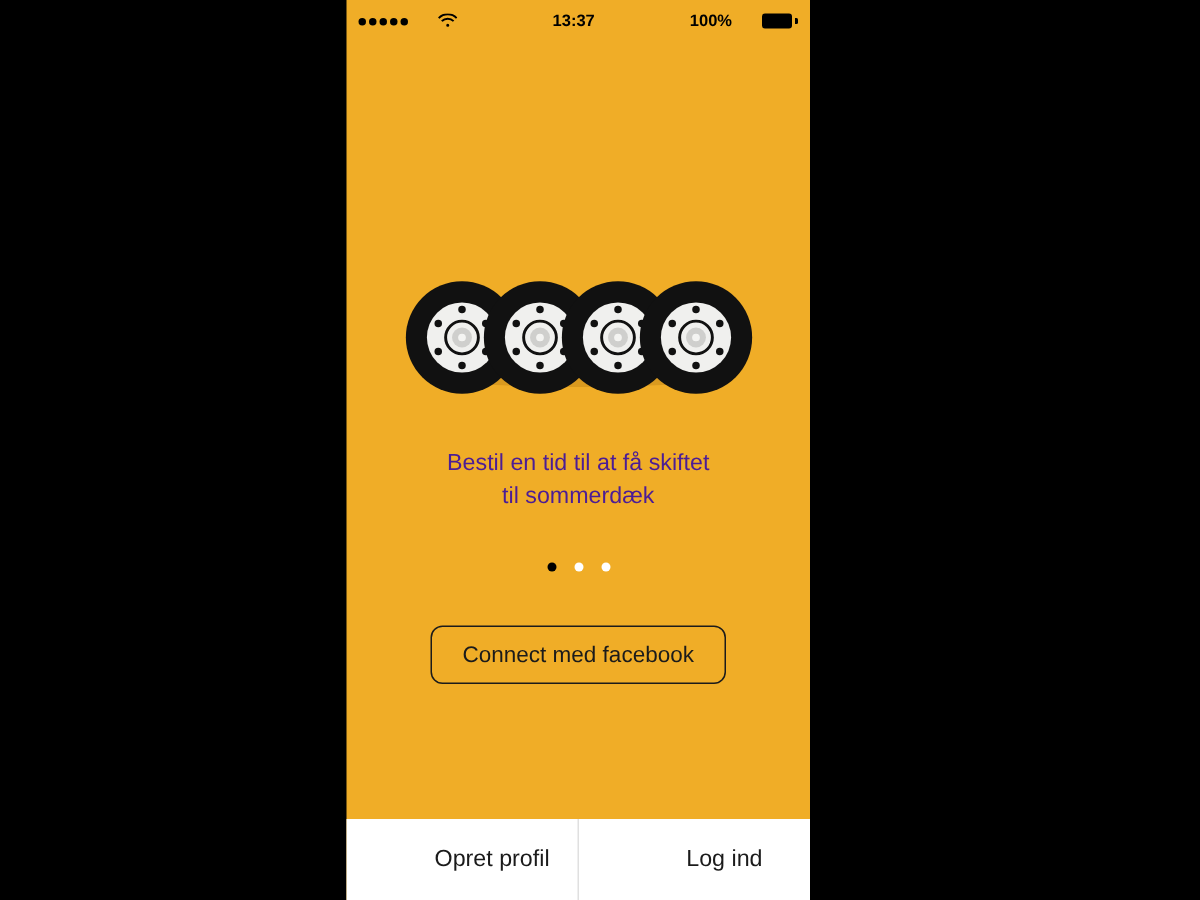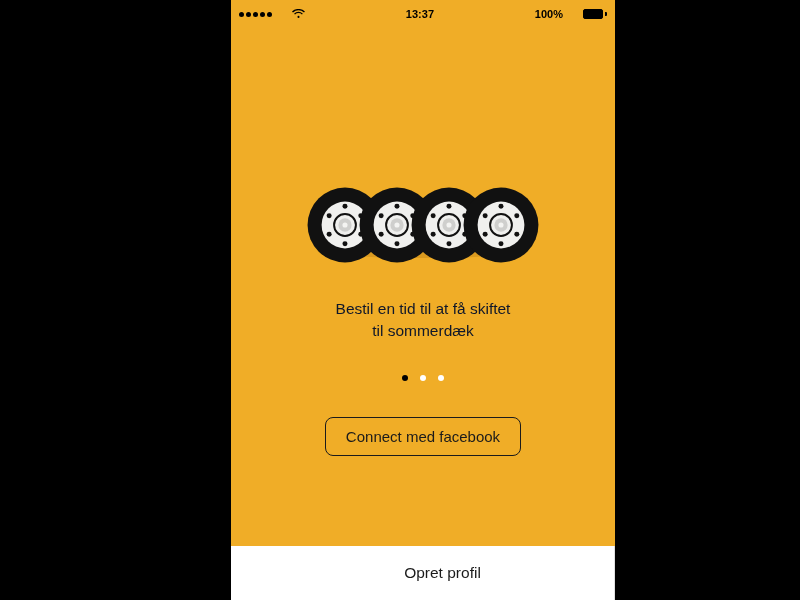--- a/index.html
+++ b/index.html
@@ -13,21 +13,21 @@
   }
   .stage {
     width: 800px;
     height: 600px;
     position: relative;
   }
   .phone {
     position: absolute;
     left: 231px;
     top: 0;
-    width: 384px;
+    width: 309px;
     height: 600px;
     background: #f0ad27;
     display: flex;
     flex-direction: column;
   }
 
   
   .status-bar {
     height: 20px;
     display: flex;
@@ -106,21 +106,21 @@
     height: 78px;
     margin-left: -26px;
   }
   .wheel:first-child { margin-left: 0; }
 
   .caption {
     margin-top: 34px;
     text-align: center;
     font-size: 15.5px;
     line-height: 1.4;
-    color: #0f172a;
+    color: #4c1d95;
     font-weight: 400;
     padding: 0 40px;
   }
 
   .dots {
     margin-top: 34px;
     display:flex;
     gap: 12px;
   }
   .dot {
@@ -282,16 +282,17 @@
         <div class="dot"></div>
       </div>
 
       <div class="fb-btn">Connect med facebook</div>
 
     </div>
 
     <div class="bottom-bar">
       <div class="bottom-half">Opret profil</div>
       <div class="divider"></div>
+      <div class="bottom-half">Log ind</div>
     </div>
 
   </div>
 </div>
 
 </body></html>

